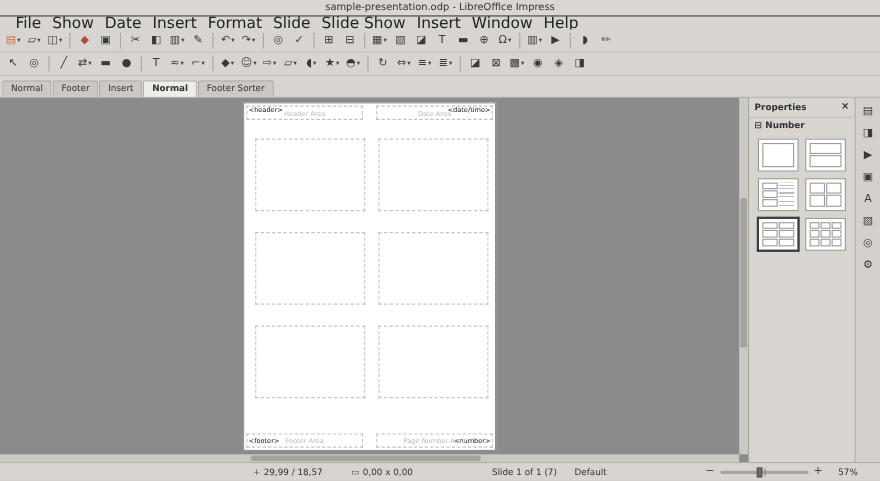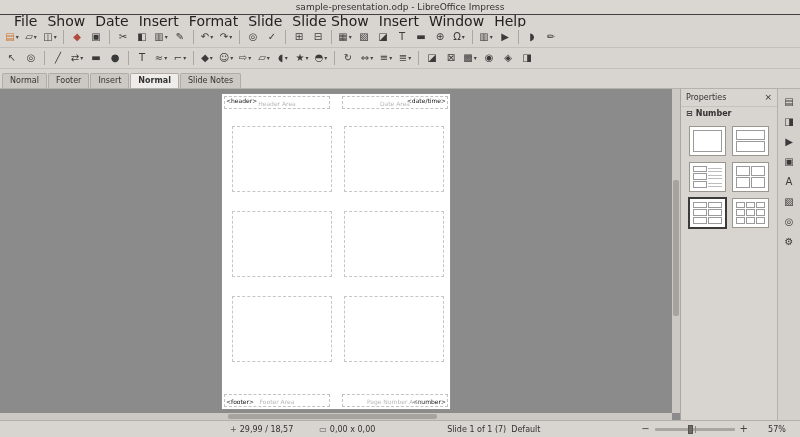--- a/index.html
+++ b/index.html
@@ -28,40 +28,40 @@
   .header-box{left:2px;top:2px;width:106px;height:13px}
   .date-box{right:2px;top:2px;width:106px;height:13px}
   .footer-box{left:2px;bottom:2px;width:106px;height:13px}
   .number-box{right:2px;bottom:2px;width:106px;height:13px}
   .ph-tag{position:absolute;font-size:6px;color:#111;line-height:1;white-space:nowrap}
   .tag-tl{left:1px;top:1px}.tag-tr{right:1px;top:1px}.tag-bl{left:1px;bottom:1px}.tag-br{right:1px;bottom:1px}
   .ph-label{position:absolute;left:0;right:0;top:4px;text-align:center;font-size:6px;color:#b8b8b8;line-height:1;white-space:nowrap}
   .slides-grid{position:absolute;left:10px;top:32px;width:212px;height:237px;display:grid;grid-template-columns:100px 100px;grid-template-rows:66px 66px 66px;column-gap:12px;row-gap:19px}
   .slide-ph{border:1px dashed #c6c6c6;background:#fff}
   .sidebar{width:97px;background:var(--chrome-bg,#d8d4cf);border-left:1px solid #a9a5a0;display:flex;flex-direction:column}
-  .sb-header{height:17px;display:flex;align-items:center;justify-content:space-between;padding:0 5px;font-size:8px;font-weight:normal;color:#333}
+  .sb-header{height:17px;display:flex;align-items:center;justify-content:space-between;padding:0 5px;font-size:8px;font-weight:bold;color:#333}
   .sb-close{font-size:9px;color:#333;cursor:default}
   .sb-section{height:14px;display:flex;align-items:center;gap:3px;padding:0 5px;font-size:8px;font-weight:bold;color:#333;border-top:1px solid #c6c2bd}
   .layout-grid{display:grid;grid-template-columns:1fr 1fr;gap:6px;padding:6px 8px}
   .thumb{height:30px;background:#fff;border:1px solid #9a968f;padding:3px}
   .thumb.selected{outline:2px solid var(--selected-outline,#3b3b3b);outline-offset:-1px}
   .thumb-grid{display:grid;width:100%;height:100%;gap:1px}
   .mini{border:1px solid #9a9a9a;background:#fff}
   .mini-lines{background:repeating-linear-gradient(to bottom,transparent 0 2px,#bdbdbd 2px 3px)}
   .strip{width:23px;background:#d4d0cb;border-left:1px solid #b3afa9;display:flex;flex-direction:column;align-items:center;padding-top:5px;gap:4px}
   .strip-btn{width:17px;height:16px;display:flex;align-items:center;justify-content:center;font-size:10px;color:#3a3a3a;border-radius:2px}
   .statusbar{height:17px;border-top:1px solid #b3afa9;display:flex;align-items:center;font-size:8px;color:#333;padding:0 8px;background:var(--chrome-bg,#d8d4cf)}
   .sb-group{display:flex;align-items:center;gap:3px;white-space:nowrap}
   .sb-ic{font-size:8px;color:#555}
   .pos-group{margin-left:222px}
   .size-group{margin-left:26px}
   .slide-group{margin-left:72px}
-  .style-group{margin-left:5px}
+  .style-group{margin-left:16px}
   .zoom-group{margin-left:auto}
-  .pct-group{margin-left:12px;min-width:30px;justify-content:center}
+  .pct-group{margin-left:12px;min-width:30px;justify-content:flex-start}
   .zoom-btn{font-size:10px;line-height:1;color:#444;padding:0 2px}
   .zoom-track{width:80px;height:3px;background:#a9a5a0;position:relative;border-radius:1px;display:inline-block}
   .zoom-notch{position:absolute;left:50%;top:-2px;width:1px;height:7px;background:#8a8681}
   .zoom-handle{position:absolute;left:42%;top:-3px;width:5px;height:9px;background:#6e6a66;border:1px solid #55514d}
 </style>
 </head>
 <body>
 
 <div class="app">
 
@@ -277,21 +277,21 @@
       <span class="tb-btn">
         <span class="glyph">◨</span>
       </span>
     </div>
 
   <div class="tabbar" id="view-tabs">
       <span class="tab">Normal</span>
       <span class="tab">Footer</span>
       <span class="tab">Insert</span>
       <span class="tab active">Normal</span>
-      <span class="tab">Slide Notes</span>
+      <span class="tab">Footer Sorter</span>
     </div>
 
   <div class="workarea">
 
     <div class="canvas-wrap">
       <div class="canvas">
         <div class="page">
 
           <div class="ph-box header-box">
             <span class="ph-tag tag-tl">&lt;header&gt;</span>

